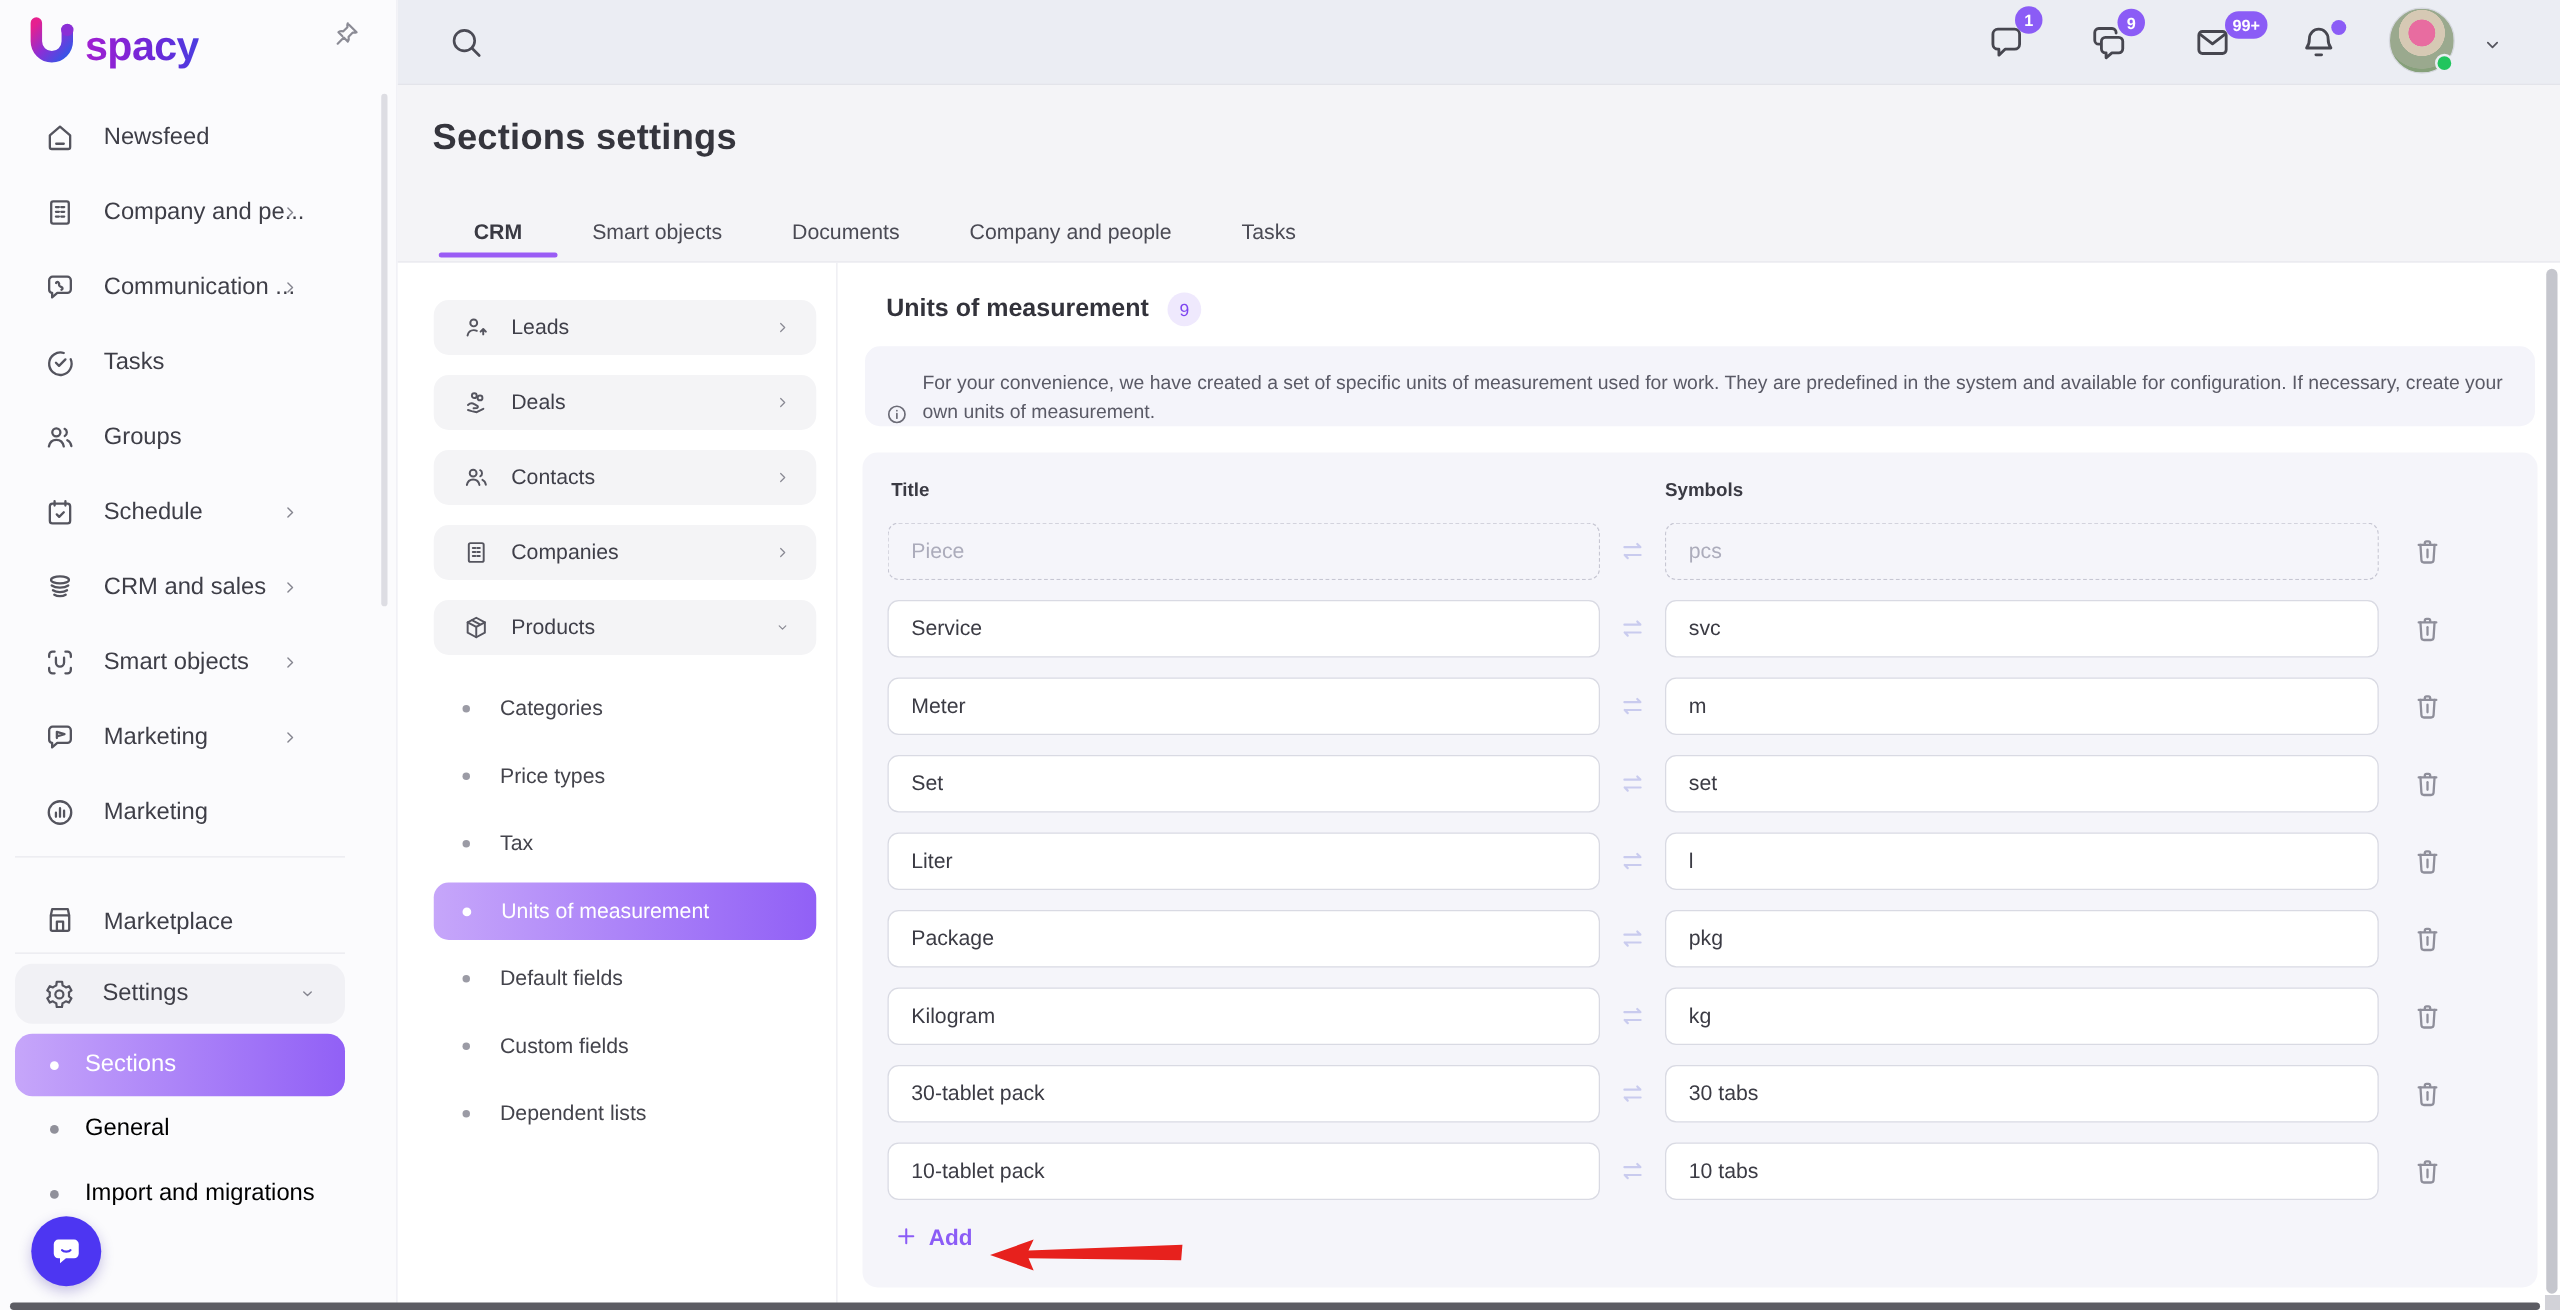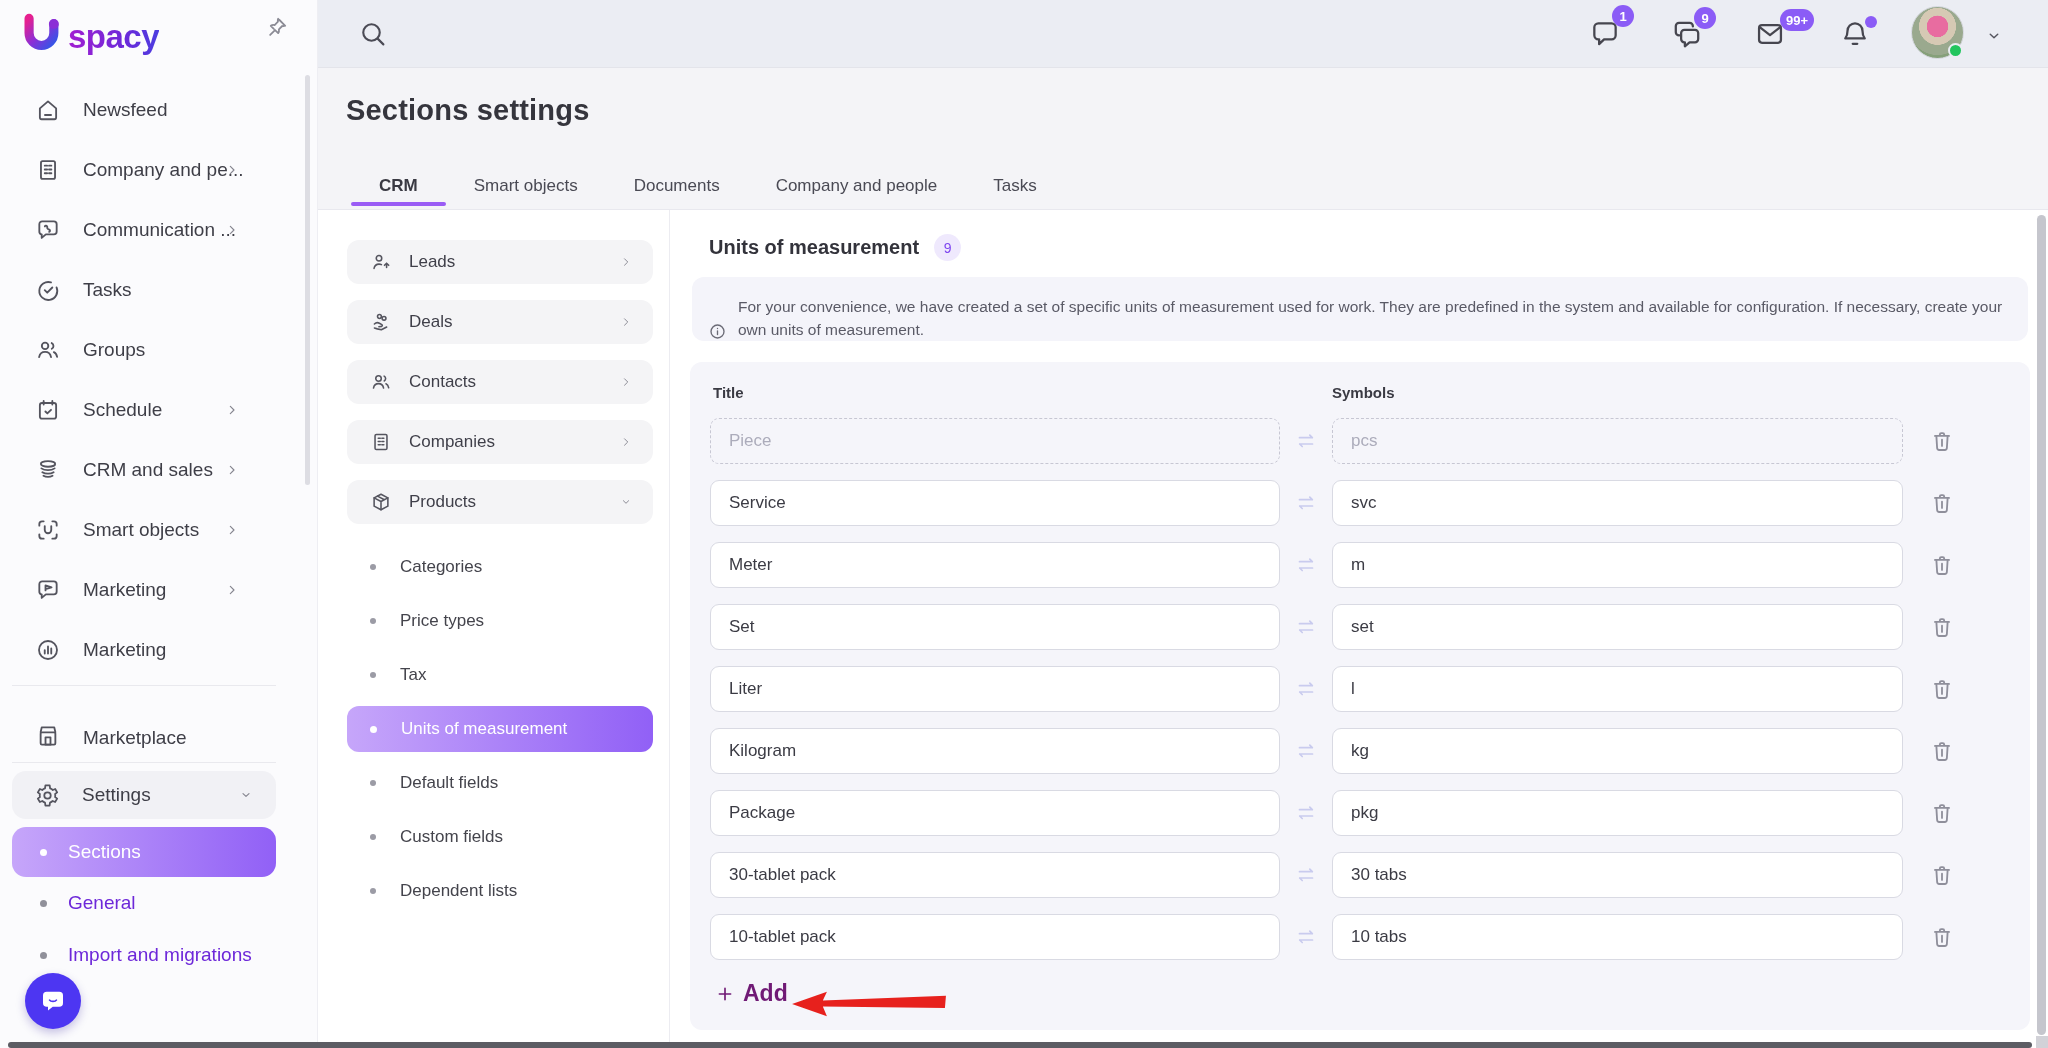--- a/index.html
+++ b/index.html
@@ -21,21 +21,21 @@
   .nav-item .nicon { width:26px; height:26px; color:#54545e; margin-right:22px; flex:0 0 auto; }
   .nav-chev { position:absolute; right:48px; color:#85858f; width:16px; height:16px; }
   .sb-divider { height:1px; background:#e9e9ee; margin:5px 12px 5px 12px; }
   .nav-single { position:relative; height:50px; display:flex; align-items:flex-end; padding-left:35px; color:#3e3e47; font-size:19px; margin:13px 0; cursor:pointer; }
   .settings-pill { position:relative; margin:8px 12px 0 12px; height:48px; border-radius:14px; background:#f1f1f5; display:flex; align-items:center; padding-left:23px; font-size:19px; color:#3e3e47; cursor:pointer; }
   .settings-pill .nicon { width:25px; height:25px; color:#54545e; margin-right:22px; }
   .settings-pill .nav-chev { right:22px; }
   .sections-pill { position:relative; margin:8px 12px 0 12px; height:50px; border-radius:14px;
       background:linear-gradient(90deg,#c6a6fa,#9160f6); display:flex; align-items:center; padding-left:28px; font-size:19px; color:#fff; cursor:pointer; }
   .dot { width:7px; height:7px; border-radius:50%; background:#fff; margin-right:21px; flex:0 0 auto; }
-  .sub-link { position:relative; height:52px; display:flex; align-items:center; padding-left:40px; font-size:19px; color:#6d28d9; cursor:pointer; }
+  .sub-link { position:relative; height:52px; display:flex; align-items:center; padding-left:40px; font-size:19px; color:#000000; cursor:pointer; }
   .sub-link .gdot { width:7px; height:7px; border-radius:50%; background:#90909a; margin-right:21px; }
   .sb-scrollthumb { position:absolute; left:305px; top:75px; width:5px; height:410px; border-radius:3px; background:#dddde3; }
 
   
   .chat-fab { position:absolute; left:25px; top:973px; width:56px; height:56px; border-radius:50%; background:#4d36f2; z-index:30; display:flex; align-items:center; justify-content:center; box-shadow:0 4px 10px rgba(40,20,150,.25); cursor:pointer; }
 
   
   .topbar { position:absolute; left:318px; top:0; width:1730px; height:68px; background:#ebedf3; border-bottom:1px solid #e3e4ea; z-index:5; }
   .search-btn { position:absolute; left:40px; top:19px; width:30px; height:30px; color:#4b4b55; cursor:pointer; }
   .tb-icon { position:absolute; top:18px; width:32px; height:32px; color:#46464f; cursor:pointer; }
@@ -83,21 +83,21 @@
   .th.t1 { width:622px; padding-left:3px; }
   .row { display:flex; align-items:center; height:46px; margin-bottom:16px; }
   .inp { height:46px; border-radius:9px; border:1px solid #d9dae3; background:#fff; font-family:"Liberation Sans",sans-serif; font-size:17px; color:#3b3b44; padding:0 18px; outline:none; }
   .inp.title { width:570px; }
   .inp.sym { width:571px; }
   .row.ghost .inp { border:1.6px dashed #c7c7d3; background:transparent; }
   .inp::placeholder { color:#acacbb; }
   .swap { width:52px; display:flex; align-items:center; justify-content:center; color:#c9cbee; }
   .swap svg { width:24px; height:24px; }
   .trash-btn { margin-left:26px; width:26px; height:26px; color:#8f8f9b; cursor:pointer; }
-  .add-row { display:flex; align-items:center; margin:20px 0 0 6px; color:#701a75; font-size:23px; font-weight:700; cursor:pointer; width:90px; }
+  .add-row { display:flex; margin:20px 0 0 6px; color:#8b5cf6; font-size:18px; font-weight:700; cursor:pointer; width:90px; }
   .add-row svg { width:18px; height:18px; margin-right:9px; }
   .annotation-arrow { position:absolute; left:100px; top:627px; width:158px; height:30px; }
 
   
   .v-scroll { position:absolute; left:2037px; top:215px; width:9px; height:820px; border-radius:5px; background:#c5c6cd; z-index:20; }
   .h-scroll { position:absolute; left:8px; top:1042px; width:2024px; height:6px; border-radius:3px; background:#5c5c63; z-index:20; }
   .scroll-corner { position:absolute; left:2036px; top:1036px; width:12px; height:12px; background:#d2d2d8; z-index:19; }
 </style>
 </head>
 <body>
@@ -561,39 +561,39 @@
               <svg class="ic">
                 <use href="#i-swap"></use>
               </svg>
             </span>
           <input class="inp sym" value="l" style="">
           <span class="trash-btn"><svg class="ic" width="26" height="26">
                 <use href="#i-trash"></use>
               </svg></span>
         </div>
         <div class="row">
+          <input class="inp title" value="Package" style="">
+          <span class="swap">
+              <svg class="ic">
+                <use href="#i-swap"></use>
+              </svg>
+            </span>
+          <input class="inp sym" value="pkg" style="">
+          <span class="trash-btn"><svg class="ic" width="26" height="26">
+                <use href="#i-trash"></use>
+              </svg></span>
+        </div>
+        <div class="row">
           <input class="inp title" value="Kilogram" style="">
           <span class="swap">
               <svg class="ic">
                 <use href="#i-swap"></use>
               </svg>
             </span>
           <input class="inp sym" value="kg" style="">
-          <span class="trash-btn"><svg class="ic" width="26" height="26">
-                <use href="#i-trash"></use>
-              </svg></span>
-        </div>
-        <div class="row">
-          <input class="inp title" value="Package" style="">
-          <span class="swap">
-              <svg class="ic">
-                <use href="#i-swap"></use>
-              </svg>
-            </span>
-          <input class="inp sym" value="pkg" style="">
           <span class="trash-btn"><svg class="ic" width="26" height="26">
                 <use href="#i-trash"></use>
               </svg></span>
         </div>
         <div class="row">
           <input class="inp title" value="30-tablet pack" style="">
           <span class="swap">
               <svg class="ic">
                 <use href="#i-swap"></use>
               </svg>

